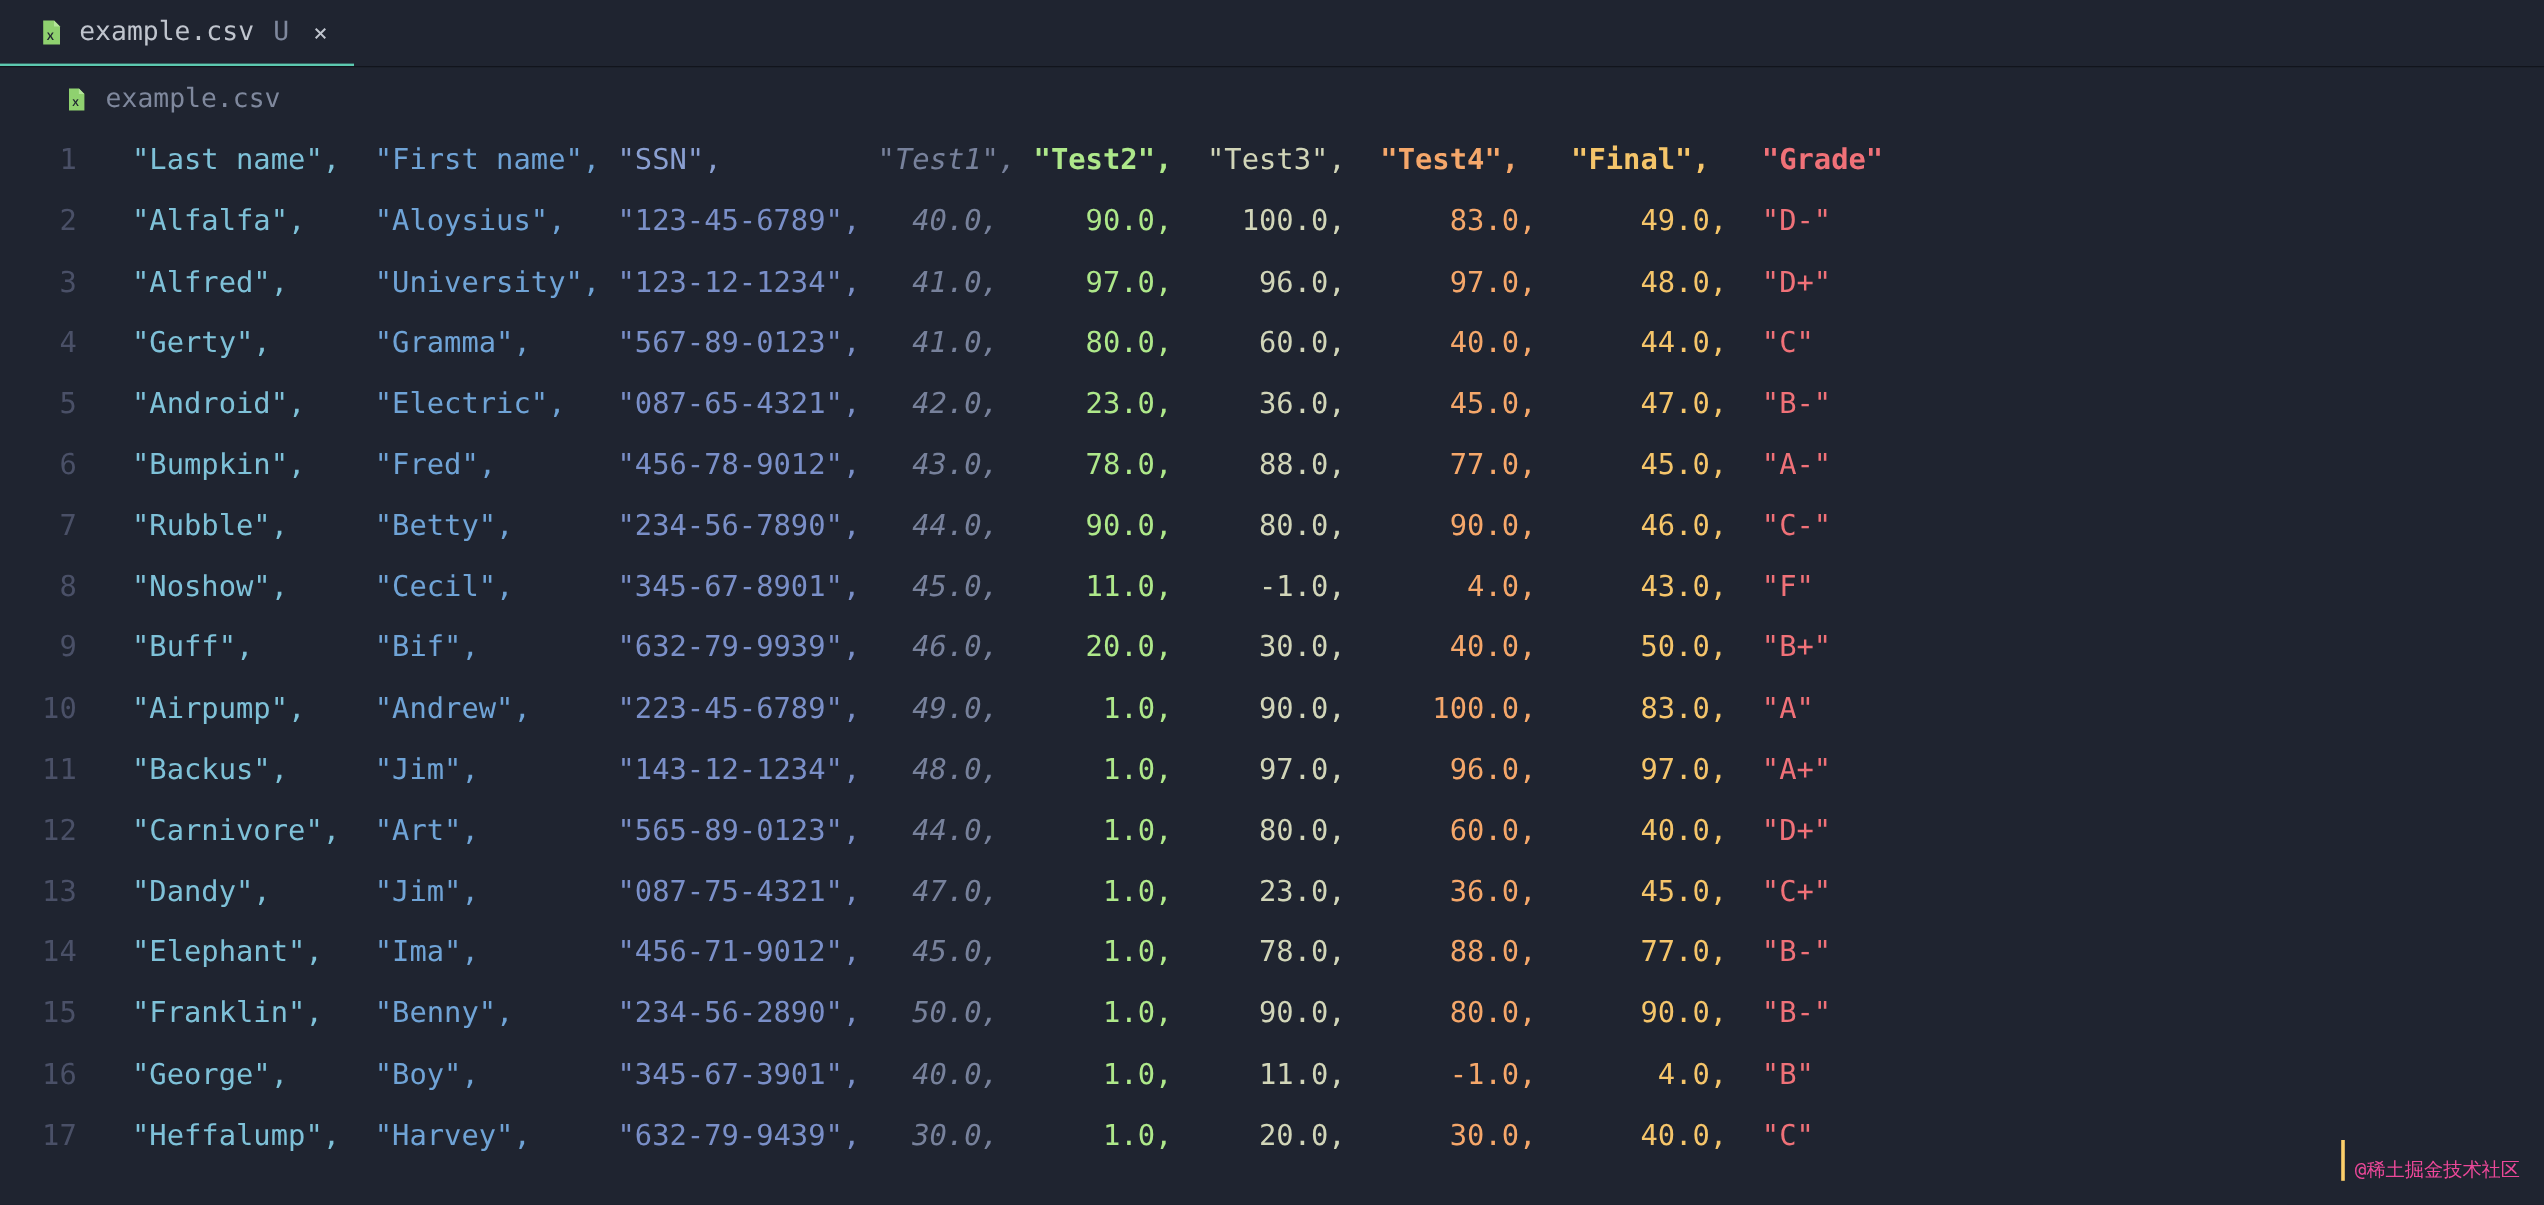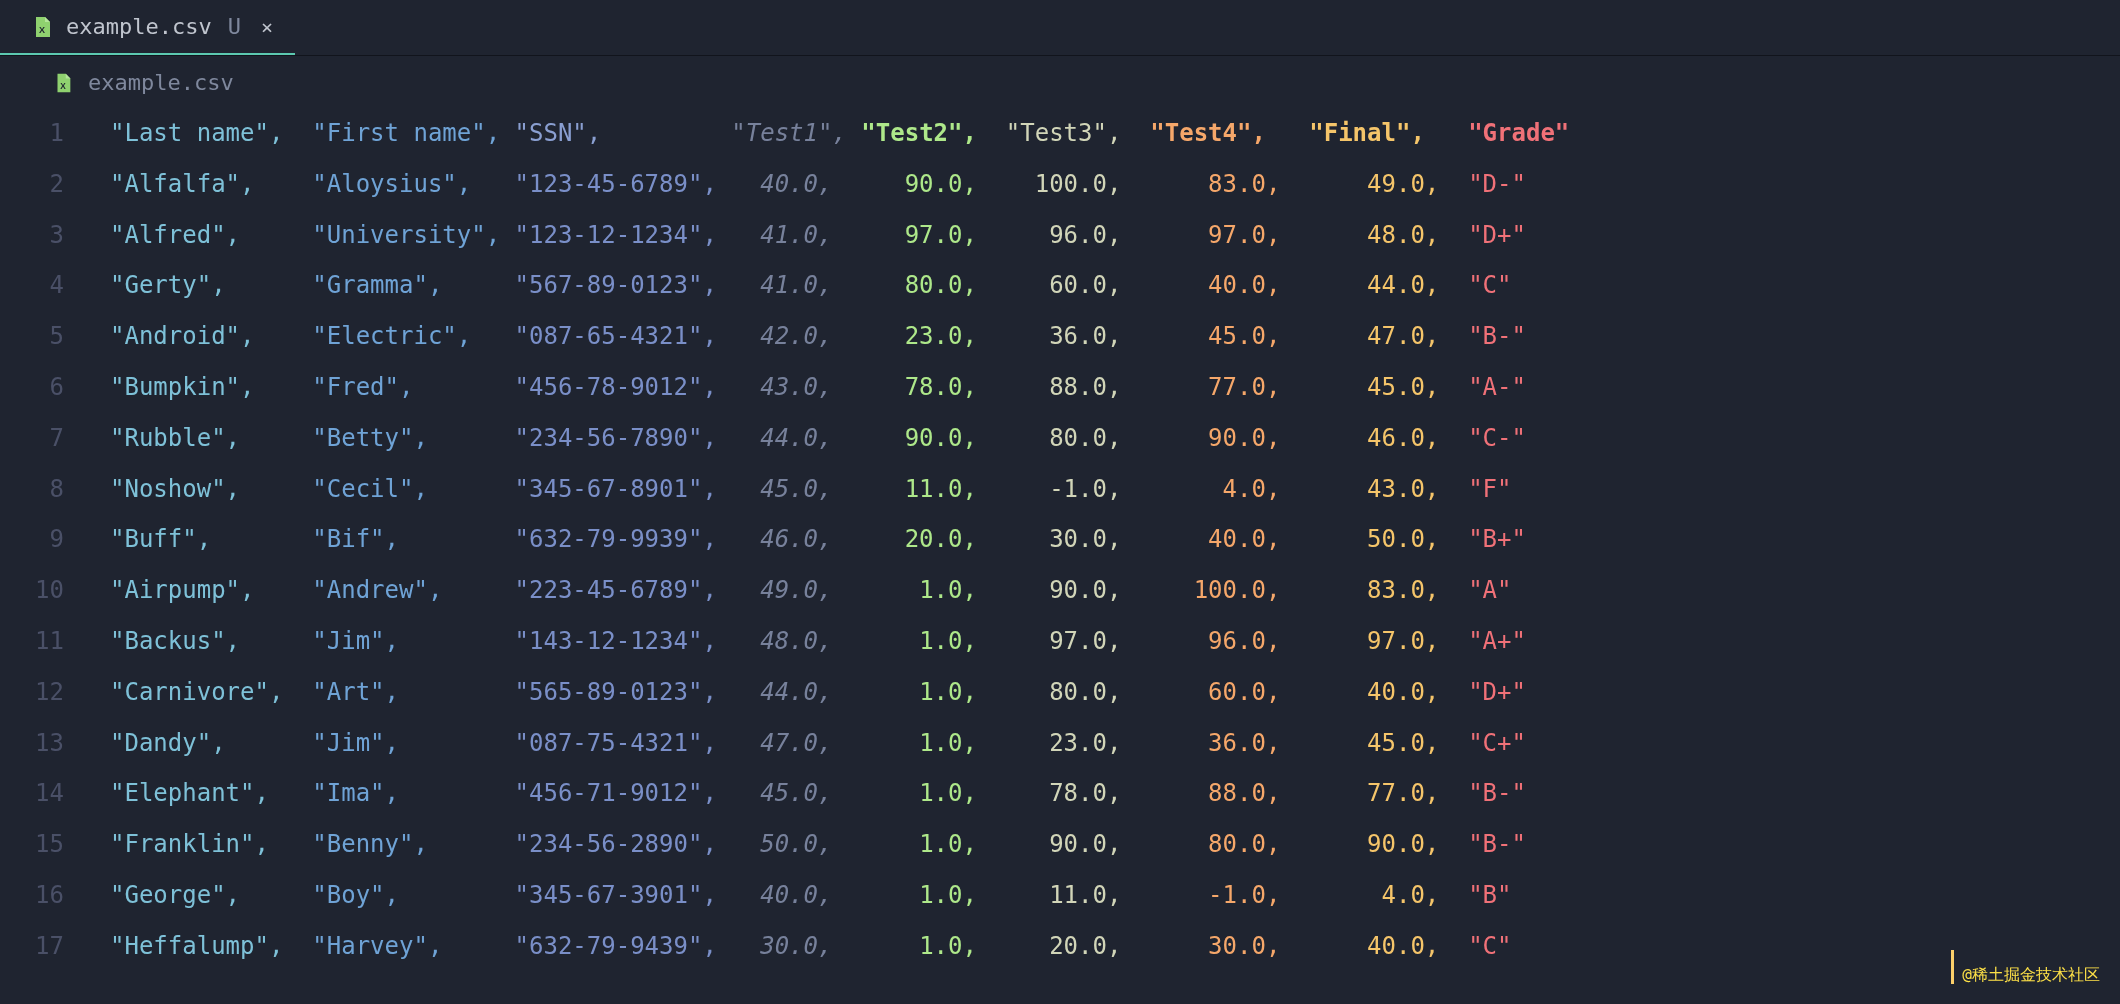--- a/index.html
+++ b/index.html
@@ -97,21 +97,21 @@
   .tk-final-h { color: #f5c56a; font-weight: 700; }
   .tk-final   { color: #f5c56a; }
   .tk-grade-h { color: #f07178; font-weight: 700; }
   .tk-grade   { color: #f07178; }
 
   .footer-credit {
     position: absolute;
     right: 20px;
     bottom: 18px;
     font-size: 16px;
-    color: #fde047;
+    color: #ec4899;
   }
   .csv-svg { fill: #8fd16f; }
   .cursor-bar {
     position: absolute;
     width: 3px;
     height: 34px;
     background: #fccf6a;
     left: 1951px;
     top: 950px;
   }

